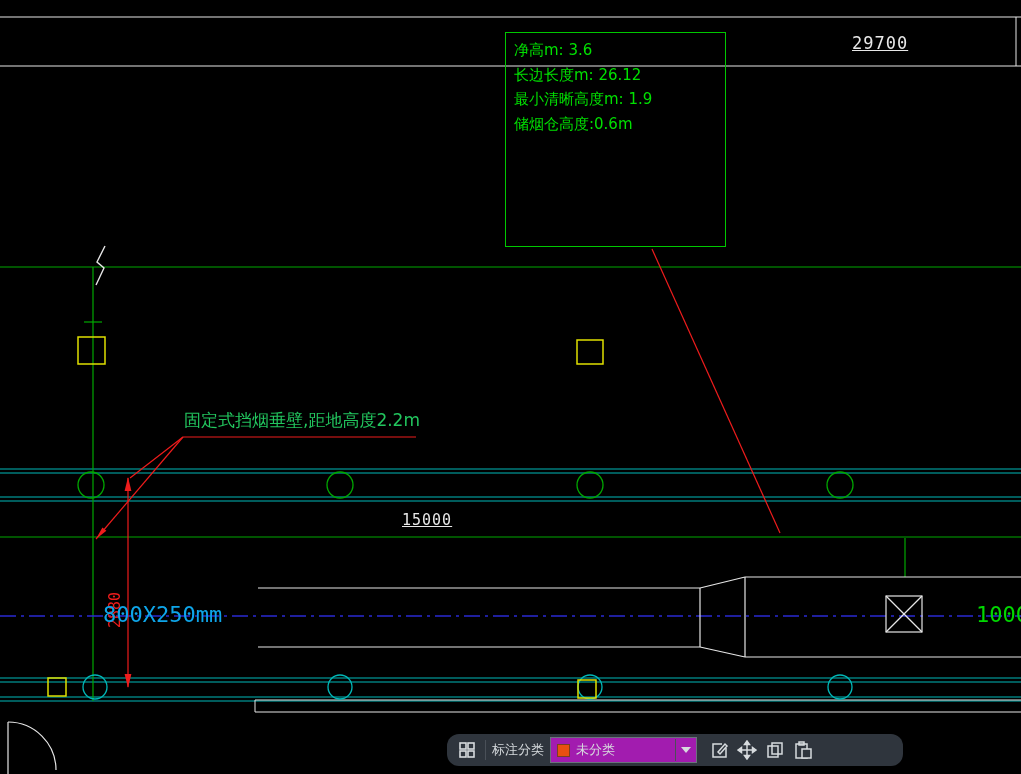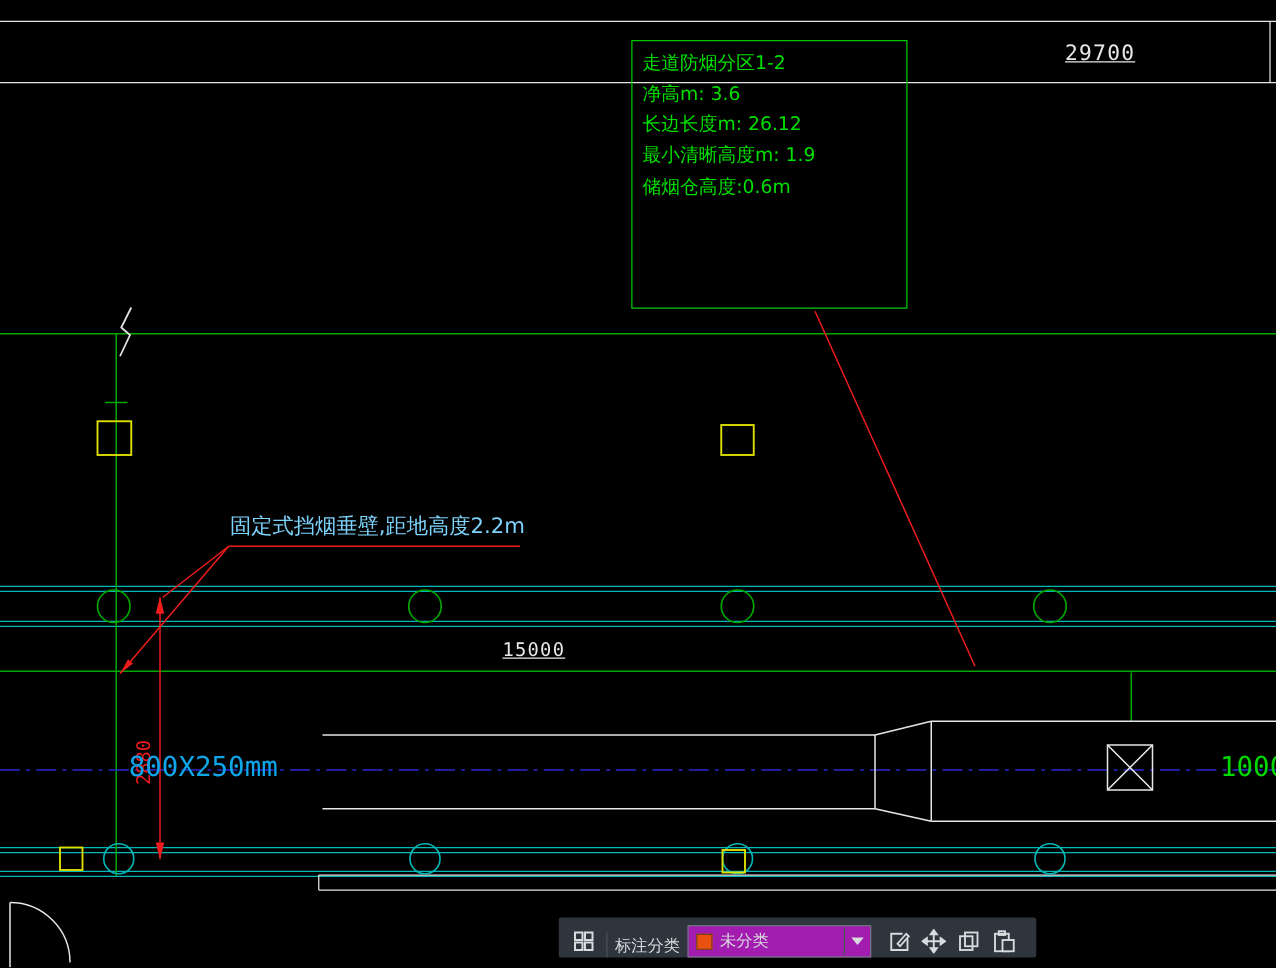--- a/index.html
+++ b/index.html
@@ -3,30 +3,30 @@
 <meta charset="utf-8">
 <style>
   html,body{margin:0;padding:0;background:#000;}
   .screen{position:relative;width:1021px;height:774px;background:#000;overflow:hidden;
           font-family:"DejaVu Sans",sans-serif;}
   svg.drawing{position:absolute;left:0;top:0;}
   .ov{position:absolute;white-space:nowrap;}
   .cad-num{font-family:"DejaVu Sans Mono",monospace;color:#e8e8e8;letter-spacing:1px;text-decoration:underline;}
   .info-box{left:505px;top:32px;width:221px;height:215px;border:1px solid #00c800;
             color:#00e000;font-size:15px;line-height:24.7px;padding:5px 0 0 8px;box-sizing:border-box;}
-  .red-note{left:184px;top:409px;color:#7dd3fc;font-size:17px;}
+  .red-note{left:184px;top:409px;color:#22c55e;font-size:17px;}
   .dim-29700{left:852px;top:33px;font-size:17px;}
   .dim-15000{left:402px;top:511px;font-size:15px;}
   .duct-left{left:103px;top:602px;color:#0ea5e9;font-size:22px;font-family:"DejaVu Sans Mono",monospace;}
   .duct-right{left:976px;top:602px;color:#00d800;font-size:22px;font-family:"DejaVu Sans Mono",monospace;}
   .dim-2880{left:106px;top:628px;width:70px;color:#ee1c1c;font-size:15px;
             font-family:"DejaVu Sans Mono",monospace;transform:rotate(-90deg);transform-origin:0 0;}
   
-  .toolbar{position:absolute;left:447px;top:734px;width:382px;height:32px;background:#2f353d;
-           border-radius:2px;display:flex;align-items:flex-end;color:#d7dbde;font-size:13px;}
+  .toolbar{position:absolute;left:447px;top:734px;width:456px;height:32px;background:#2f353d;
+           border-radius:12px;display:flex;align-items:center;color:#d7dbde;font-size:13px;}
   .tb-btn{width:28px;height:26px;display:flex;align-items:center;justify-content:center;cursor:pointer;}
   .tb-sep{width:1px;height:20px;background:#4a5058;margin:0 4px;}
   .tb-label{padding:0 6px 0 2px;}
   .dropdown{display:flex;align-items:center;height:24px;width:145px;background:#a21caf;
             border:1px solid #6b737d;margin-right:8px;cursor:pointer;}
   .swatch{width:13px;height:13px;margin:0 6px 0 6px;border:1px solid #7a4020;box-sizing:border-box;}
   .dd-value{flex:1;}
   .dd-sep{width:1px;height:22px;background:#4a5058;}
   .caret{width:0;height:0;border-left:5px solid transparent;border-right:5px solid transparent;
          border-top:6px solid #d7dbde;margin:0 5px;}
@@ -124,21 +124,20 @@
       <line x1="128" y1="478" x2="128" y2="687"></line>
     </g>
     <g fill="#ee1c1c" stroke="none">
       <polygon points="128,477 124.6,491 131.4,491"></polygon>
       <polygon points="128,688 124.6,674 131.4,674"></polygon>
       <polygon points="96,539 106.4,530.8 102.4,527.4"></polygon>
     </g>
   </svg>
 
   <div class="ov info-box">
-    <div>走道防烟分区1-2</div>
     <div>净高m: 3.6</div>
     <div>长边长度m: 26.12</div>
     <div>最小清晰高度m: 1.9</div>
     <div>储烟仓高度:0.6m</div>
   </div>
 
   <div class="ov cad-num dim-29700">29700</div>
   <div class="ov cad-num dim-15000">15000</div>
   <div class="ov dim-2880">2880</div>
   <div class="ov duct-left">800X250mm</div>

